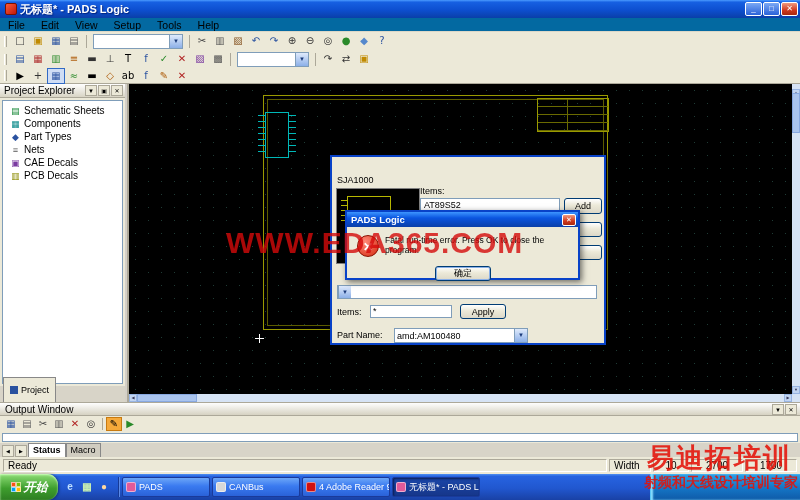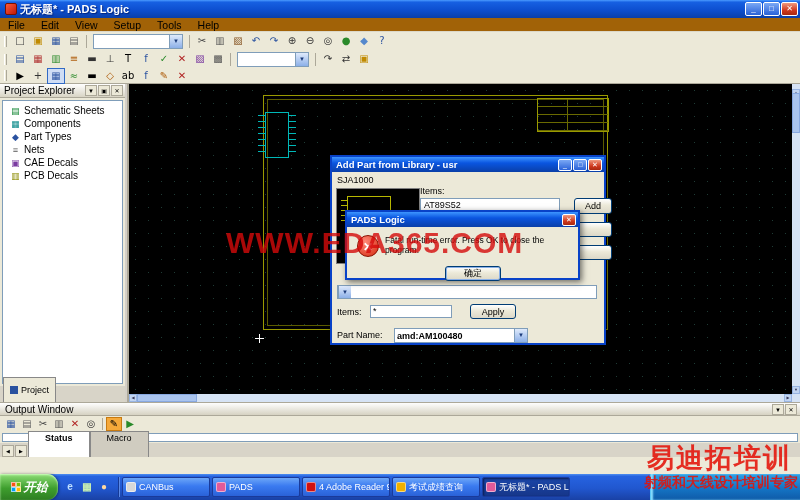--- a/index.html
+++ b/index.html
@@ -10,21 +10,21 @@
   
   .titlebar{position:absolute;top:0;left:0;right:0;height:18px;display:flex;align-items:center;
     background:linear-gradient(180deg,#4b9bff 0%,#1660e2 12%,#0d4fd0 55%,#0a3fa8 100%);color:#fff;padding:0 2px;}
   .app-icon{width:12px;height:12px;background:linear-gradient(135deg,#ff5a3c,#c01808);border:1px solid #7a1000;border-radius:2px;margin:0 3px;}
   .tb-title{flex:1;font-weight:bold;font-size:11px;text-shadow:1px 1px 1px #00237d;white-space:nowrap;overflow:hidden;}
   .win-btn{width:17px;height:14px;margin-left:1px;border:1px solid #fff;border-radius:2px;font-size:8px;line-height:12px;
     text-align:center;color:#fff;background:linear-gradient(#7aa8f5,#2a62d8);}
   .win-btn.close{background:linear-gradient(#f09a80,#d0391e 60%,#a82810);}
 
   
-  .menubar{position:absolute;top:18px;left:0;right:0;height:14px;background:#a16207;display:flex;border-bottom:1px solid #dcd8c8;}
+  .menubar{position:absolute;top:18px;left:0;right:0;height:14px;background:#0369a1;display:flex;border-bottom:1px solid #dcd8c8;}
   .menu-item{padding:0 8px;height:14px;line-height:14px;font-size:10.5px;color:#000;}
 
   
   .tbar{position:absolute;left:0;right:0;background:#ece9d8;display:flex;align-items:center;padding-left:2px;}
   #tbar1{top:32px;height:18px;}
   #tbar2{top:50px;height:18px;}
   #tbar3{top:68px;height:16px;border-bottom:1px solid #aca899;}
   .grip{width:3px;height:11px;border-left:1px solid #fff;border-right:1px solid #aca899;margin:0 4px 0 2px;flex:none;}
   .iconrow{display:flex;align-items:center;}
   .tb-btn{width:18px;height:16px;background:transparent;border:1px solid transparent;display:flex;align-items:center;justify-content:center;padding:0;}
@@ -76,21 +76,21 @@
   
   .dlg{position:absolute;background:#ece9d8;border:2px solid #0842c8;box-shadow:2px 2px 6px rgba(0,0,0,.55);}
   .dlg-title{height:15px;background:linear-gradient(180deg,#3d95ff,#0a55e0 40%,#0a3fa8);display:flex;align-items:center;color:#fff;
     font-size:9.5px;font-weight:bold;padding:0 2px;}
   .dt-text{flex:1;padding-left:2px;white-space:nowrap;overflow:hidden;}
   .dlg-btn{width:14px;height:12px;margin-left:1px;border:1px solid #fff;border-radius:2px;font-size:7px;line-height:10px;text-align:center;
     color:#fff;background:linear-gradient(#7aa8f5,#2a62d8);padding:0;}
   .dlg-btn.close{background:linear-gradient(#f09a80,#d0391e 60%,#a82810);}
   .dlg-body{position:absolute;left:0;right:0;top:15px;bottom:0;}
   .lbl{position:absolute;font-size:9px;color:#000;}
-  .xp-btn{position:absolute;background:linear-gradient(180deg,#fff,#ece9d8 45%,#dcd8c8);border:1px solid #003c74;border-radius:3px;font-size:9px;color:#000;margin-left:10px;}
+  .xp-btn{position:absolute;background:linear-gradient(180deg,#fff,#ece9d8 45%,#dcd8c8);border:1px solid #003c74;border-radius:3px;font-size:9px;color:#000;}
 
   #addDlg{left:330px;top:155px;width:276px;height:190px;z-index:20;}
   .preview{position:absolute;left:4px;top:16px;width:84px;height:76px;background:#000;border:1px solid #808080;}
   .pv-part{position:absolute;left:10px;top:7px;width:44px;height:32px;border:1px solid #b8b800;}
   .pv-pins{position:absolute;left:4px;top:11px;width:6px;height:24px;background:repeating-linear-gradient(180deg,#b8b800 0 1px,transparent 1px 5px);}
   .listbox{position:absolute;left:88px;top:26px;width:140px;height:30px;background:#fff;border:1px solid #7f9db9;font-size:9px;overflow:hidden;}
   .lb-item{height:12px;line-height:12px;padding:0 3px;color:#000;}
   .lb-item.selected{background:#316ac5;color:#fff;}
   .field{position:absolute;background:#fff;border:1px solid #7f9db9;font-size:9px;line-height:11px;padding:0 2px;color:#000;}
   .d-combo{position:absolute;height:14px;background:#fff;border:1px solid #7f9db9;display:flex;align-items:center;}
@@ -110,21 +110,21 @@
   .out-h{height:13px;background:linear-gradient(180deg,#fefefe,#d6d2c2);display:flex;align-items:center;font-size:10px;padding:0 3px;border-bottom:1px solid #aca899;}
   .out-tbar{height:16px;display:flex;align-items:center;padding-left:3px;}
   .ob-btn{width:16px;height:14px;display:flex;align-items:center;justify-content:center;border:1px solid transparent;background:transparent;padding:0;}
   .ob-btn.active{background:#f5a93a;border:1px solid #c87a10;}
   .ob-btn.sep{width:1px;height:12px;background:#aca899;margin:0 3px;border:none;}
   .out-content{position:absolute;left:2px;right:2px;top:30px;bottom:1px;background:#fff;border:1px solid #7f9db9;}
 
   
   #tabs{position:absolute;left:0;top:443px;right:0;height:14px;background:#d8d4c8;display:flex;align-items:flex-end;padding-left:2px;}
   .tab-scroll{width:12px;height:12px;font-size:5px;line-height:10px;text-align:center;border:1px solid #aca899;background:#ece9d8;margin-right:1px;padding:0;}
-  .tab{height:26px;padding:0 16px;font-size:9px;line-height:12px;border:1px solid #888;border-bottom:none;background:#d0ccc0;color:#000;}
+  .tab{height:14px;padding:0 4px;font-size:9px;line-height:12px;border:1px solid #888;border-bottom:none;background:#d0ccc0;color:#000;}
   .tab.active{background:#fff;font-weight:bold;}
 
   #status{position:absolute;left:0;top:457px;right:0;height:17px;background:#ece9d8;display:flex;align-items:center;padding:1px 3px;gap:2px;font-size:10px;}
   .st-sunk{border:1px solid;border-color:#aca899 #fff #fff #aca899;height:13px;line-height:12px;padding:0 4px;white-space:nowrap;}
   .st-ready{flex:1;}
   .st-w1{width:42px;text-align:left;} .st-w2{width:36px;text-align:center;} .st-xy{width:52px;text-align:center;}
 
   #taskbar{position:absolute;left:0;top:474px;right:0;height:26px;display:flex;align-items:center;
     background:linear-gradient(180deg,#4f8ff0 0%,#2663e0 9%,#2157cf 55%,#1941a5 100%);}
   .start{height:26px;width:58px;border:none;background:linear-gradient(180deg,#8ede76,#3e9e2e 55%,#2e7e22);border-radius:0 11px 11px 0;
@@ -403,26 +403,20 @@
     <div class="hscroll">
       <button class="sb-btn">◀</button>
       <div class="h-thumb"></div>
       <span class="hs-spacer"></span>
       <button class="sb-btn">▶</button>
     </div>
     <div class="corner"></div>
   </div>
 
   <div class="dlg" id="addDlg">
-    <div class="dlg-title">
-      <span class="dt-text">Add Part from Library - usr</span>
-      <button class="dlg-btn">_</button>
-      <button class="dlg-btn">□</button>
-      <button class="dlg-btn close">✕</button>
-    </div>
     <div class="dlg-body">
       <span class="lbl" style="left:5px;top:3px;">SJA1000</span>
       <div class="preview">
         <div class="pv-part"></div>
         <div class="pv-pins"></div>
       </div>
       <span class="lbl" style="left:88px;top:14px;">Items:</span>
       <div class="listbox">
 
       <div class="lb-item">AT89S52</div>
@@ -435,21 +429,21 @@
       <div class="d-combo" style="left:5px;top:113px;width:260px;">
         <span class="carrow">▼</span>
       </div>
 
       <span class="lbl" style="left:5px;top:135px;">Items:</span>
       <div class="field" style="left:38px;top:133px;width:82px;height:13px;">*</div>
       <button class="xp-btn" style="left:128px;top:132px;width:46px;height:15px;">Apply</button>
 
       <span class="lbl" style="left:5px;top:158px;">Part Name:</span>
       <div class="d-combo" style="left:62px;top:156px;width:134px;height:15px;">
-        <span class="cval" style="font-size:9px;font-weight:bold;">amd:AM100480</span>
+        <span class="cval" style="font-size:9px;">amd:AM100480</span>
         <span class="carrow">▼</span>
       </div>
     </div>
   </div>
 
   <div class="dlg" id="errDlg">
     <div class="dlg-title">
       <span class="dt-text">PADS Logic</span>
       <button class="dlg-btn close">✕</button>
     </div>
@@ -502,20 +496,27 @@
   <div id="tabs">
     <button class="tab-scroll">◀</button>
     <button class="tab-scroll">▶</button>
     <span class="iconrow">
 
     <span class="tab active">Status</span>
         <span class="tab">Macro</span>
       </span>
   </div>
 
+  <div id="status">
+    <span class="st-sunk st-ready">Ready</span>
+    <span class="st-sunk st-w1">Width</span>
+    <span class="st-sunk st-w2">10</span>
+    <span class="st-sunk st-xy">2700</span>
+    <span class="st-sunk st-xy">1700</span>
+  </div>
 
   <div id="taskbar">
     <button class="start">
       <span class="winlogo">
           <i class="wl-r"></i>
           <i class="wl-g"></i>
           <i class="wl-b"></i>
           <i class="wl-y"></i>
         </span>
       <span>开始</span>
@@ -523,38 +524,34 @@
     <span class="ql">
 
     <button class="ql-icon"><span style="color: rgb(191, 224, 255);">e</span></button>
         <button class="ql-icon"><span style="color: rgb(200, 240, 176);">▦</span></button>
         <button class="ql-icon"><span style="color: rgb(255, 216, 160);">●</span></button>
       </span>
     <span class="tb-div"></span>
     <span class="iconrow">
 
         <button class="task">
+          <span class="task-icon" style="background: rgb(224, 90, 154);"></span>
+          <span>PADS</span>
+        </button>
+
+        <button class="task">
           <span class="task-icon" style="background: rgb(216, 216, 216);"></span>
           <span>CANBus</span>
-        </button>
-
-        <button class="task">
-          <span class="task-icon" style="background: rgb(224, 90, 154);"></span>
-          <span>PADS</span>
         </button>
 
         <button class="task">
           <span class="task-icon" style="background: rgb(208, 16, 16);"></span>
           <span>4 Adobe Reader 9.0</span>
         </button>
 
-        <button class="task">
-          <span class="task-icon" style="background: rgb(240, 176, 0);"></span>
-          <span>考试成绩查询</span>
-        </button>
 
         <button class="task active">
           <span class="task-icon" style="background: rgb(224, 90, 154);"></span>
           <span>无标题* - PADS L...</span>
         </button>
       </span>
     <span class="tray"></span>
   </div>
 
   <div class="wm" id="wm-center">WWW.EDA365.COM</div>

